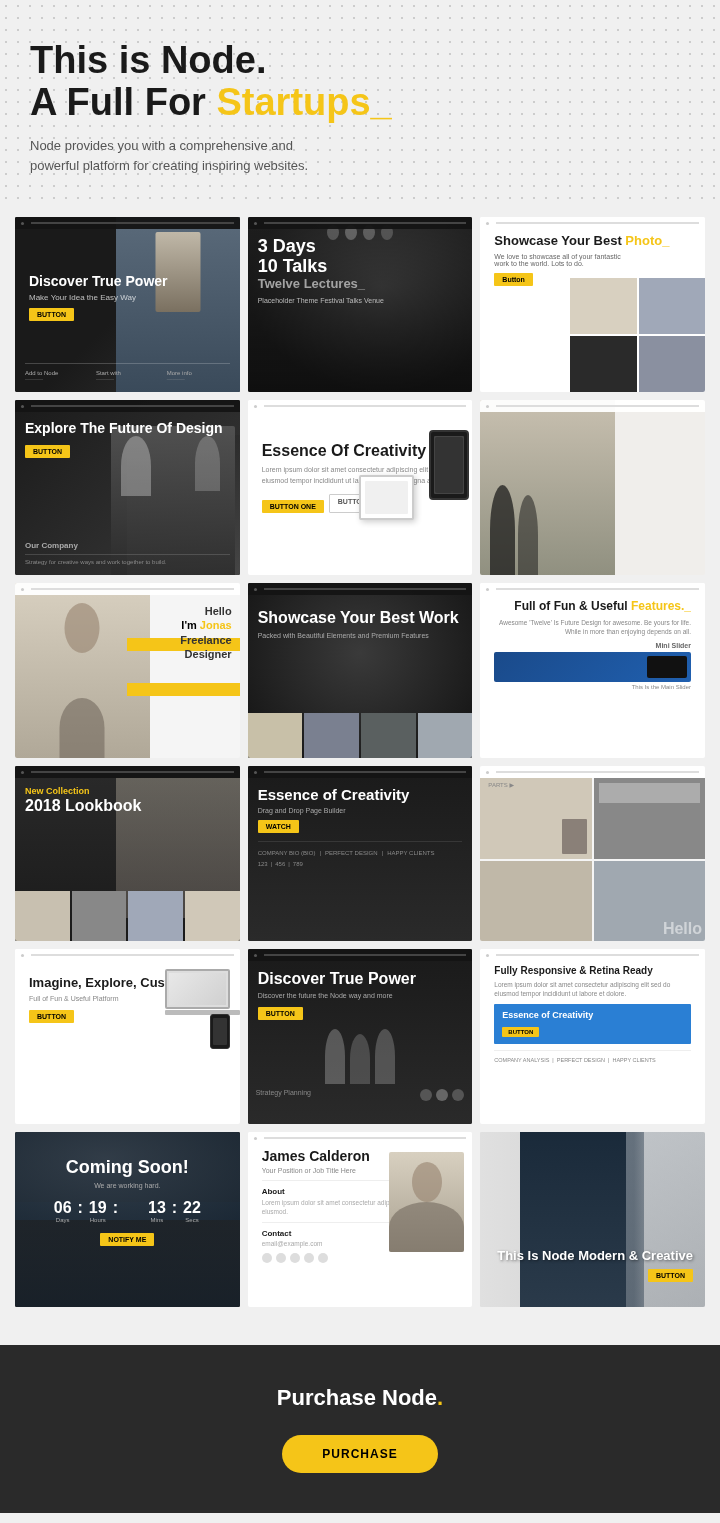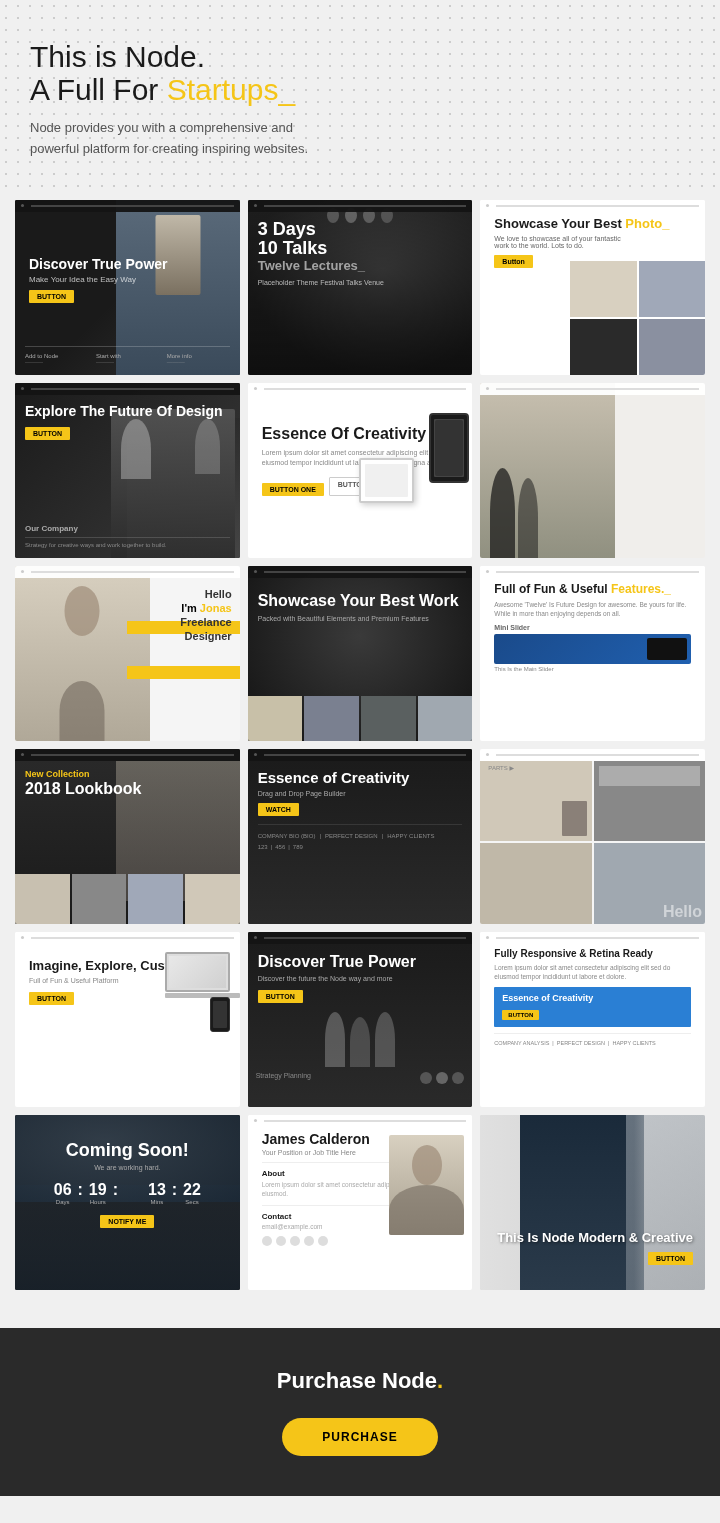--- a/index.html
+++ b/index.html
@@ -9,22 +9,22 @@
       width: 720px;
       min-height: 1523px;
     }
 
     .hero-section {
       background: #f0f0f0;
       padding: 40px 30px 30px 30px;
     }
 
     .hero-title {
-      font-size: 30px;
-      font-weight: 400;
+      font-size: 38px;
+      font-weight: 700;
       color: #1a1a1a;
       line-height: 1.1;
     }
 
     .hero-description {
       margin-top: 12px;
       font-size: 13px;
       color: #555;
       line-height: 1.6;
       max-width: 280px;
@@ -408,21 +408,21 @@
         <div style="font-size:16px;font-weight:900;color:#fff;line-height:1.2;">Showcase Your Best Work</div>
         <div style="font-size:7px;color:#aaa;margin-top:5px;">Packed with Beautiful Elements and Premium Features</div>
       </div>
     </div>
 
     <div class="grid-item card-white">
       <div class="mini-nav">
         <span class="mini-nav-dot"></span>
         <span class="mini-nav-line"></span>
       </div>
-      <div class="card-inner" style="padding-top:16px;">
+      <div class="card-inner" style="padding-top:16px;text-align:right;">
         <div style="font-size:12px;font-weight:900;color:#1a1a1a;line-height:1.2;">
           Full of Fun &amp; Useful <span style="color:#f5c518;">Features._</span>
         </div>
         <div style="font-size:6.5px;color:#888;margin-top:4px;line-height:1.4;">Awesome 'Twelve' Is Future Design for awesome. Be yours for life. While in more than enjoying depends on all.</div>
         <div style="margin-top:6px;">
           <div style="font-size:7px;font-weight:700;color:#666;">Mini Slider</div>
           <div style="height:30px;background:linear-gradient(135deg,#1a4a8a,#2060b0);border-radius:2px;margin-top:3px;display:flex;align-items:center;justify-content:flex-end;padding-right:4px;">
             <div style="width:40px;height:22px;background:#111;border-radius:2px;"></div>
           </div>
           <div style="font-size:6px;color:#888;margin-top:2px;">This Is the Main Slider</div>

